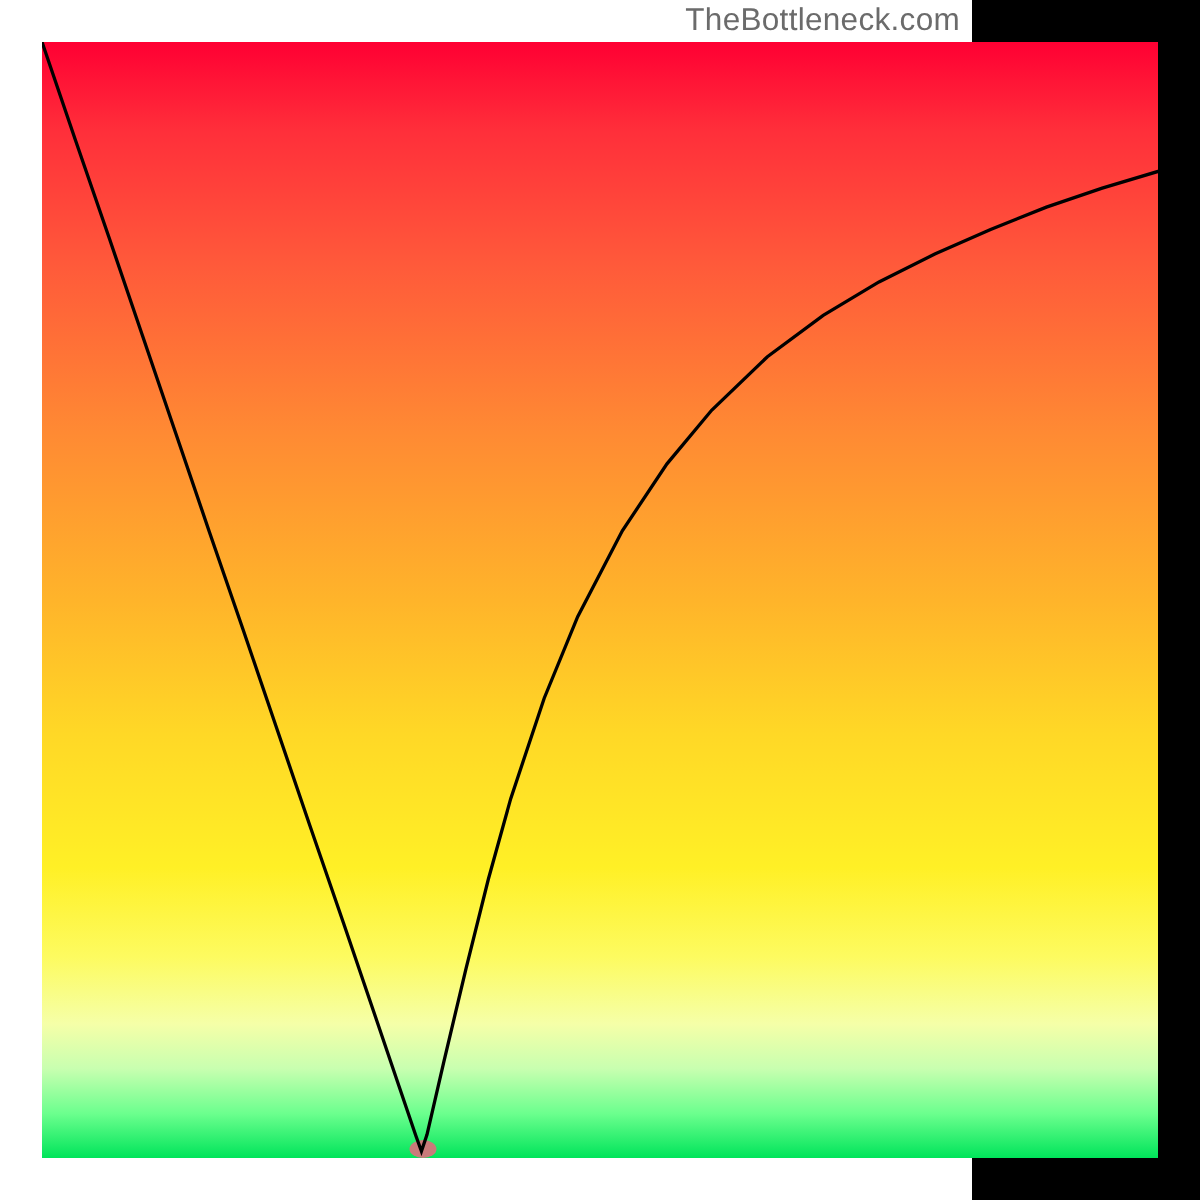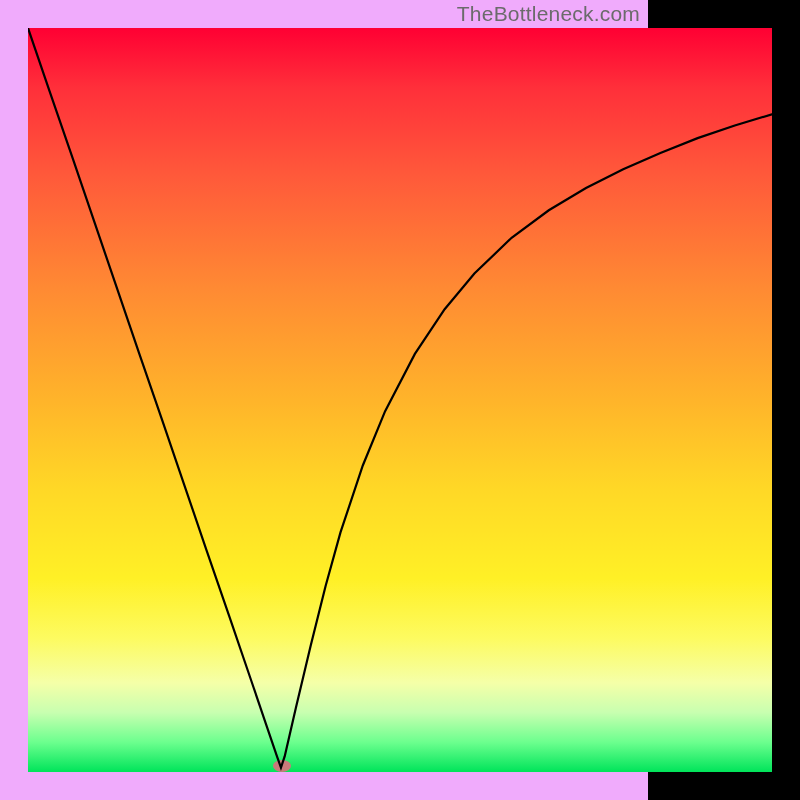--- a/index.html
+++ b/index.html
@@ -8,21 +8,21 @@
     width: 800px;
     height: 800px;
     overflow: hidden;
     background: #000;
     font-family: Arial, Helvetica, sans-serif;
   }
   .stage {
     position: relative;
     width: 648px;
     height: 800px;
-    background: #f0abfc;
+    background: #ffffff;
   }
   .plot-area {
     position: absolute;
     left: 28px;
     top: 28px;
     width: 744px;
     height: 744px;
     overflow: hidden;
   }
   .gradient-bg {

